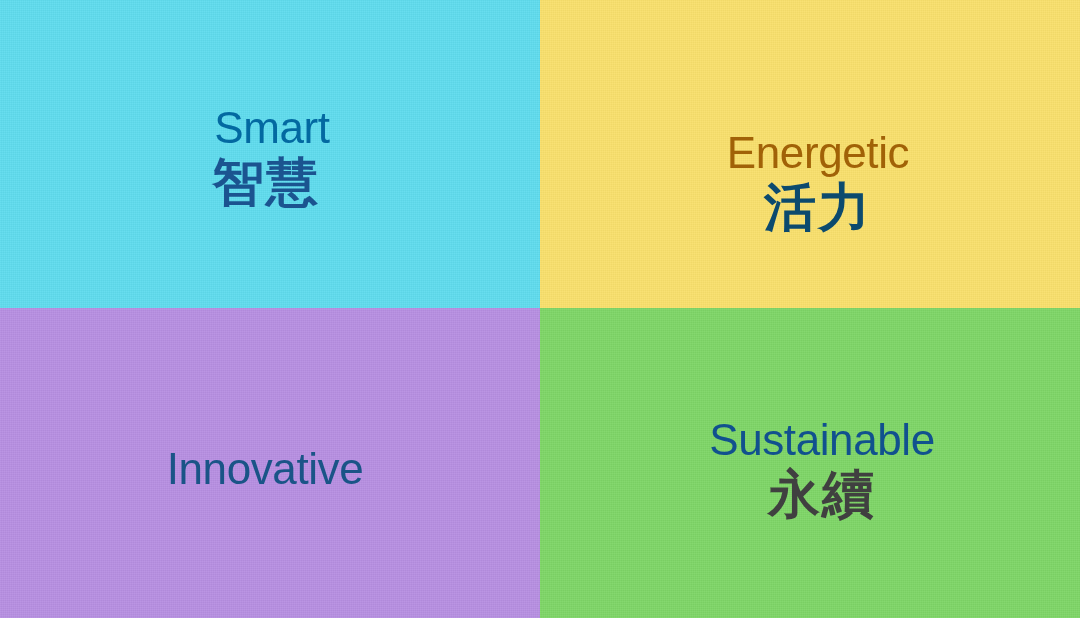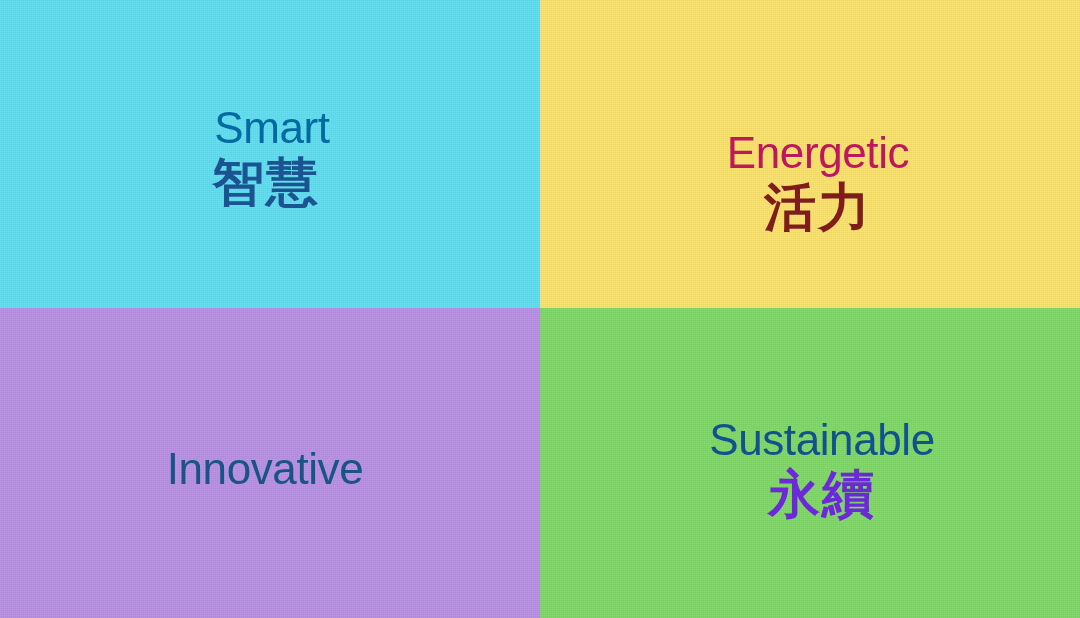--- a/index.html
+++ b/index.html
@@ -94,31 +94,31 @@
 
   <div class="quadrant" id="q-smart" style="background-color: rgb(95, 220, 238);">
     <div class="label-stack">
       <span class="word-en" style="color: #0369a1; margin-left: 12px;">Smart</span>
       <span class="word-zh" style="color: rgb(27, 84, 144);">智慧</span>
     </div>
   </div>
 
   <div class="quadrant" id="q-energetic" style="background-color: rgb(249, 224, 108);">
     <div class="label-stack">
-      <span class="word-en" style="color: #be185d; margin-top: 40px;">Energetic</span>
-      <span class="word-zh" style="color: #7f1d1d; text-align: right;">活力</span>
+      <span class="word-en" style="color: #a16207; margin-top: 40px;">Energetic</span>
+      <span class="word-zh" style="color: #0c4a6e; text-align: right;">活力</span>
     </div>
   </div>
 
   <div class="quadrant" id="q-innovative" style="background-color: rgb(183, 143, 226);">
     <div class="label-stack">
       <span class="word-en" style="color: rgb(26, 84, 135);">Innovative</span>
     </div>
   </div>
 
   <div class="quadrant" id="q-sustainable" style="background-color: rgb(126, 214, 103); padding-left: 16px;">
     <div class="label-stack">
       <span class="word-en" style="color: rgb(17, 81, 142);">Sustainable</span>
-      <span class="word-zh" style="color: #6d28d9;">永續</span>
+      <span class="word-zh" style="color: #404040;">永續</span>
     </div>
   </div>
 
 </div>
 
 </body></html>

